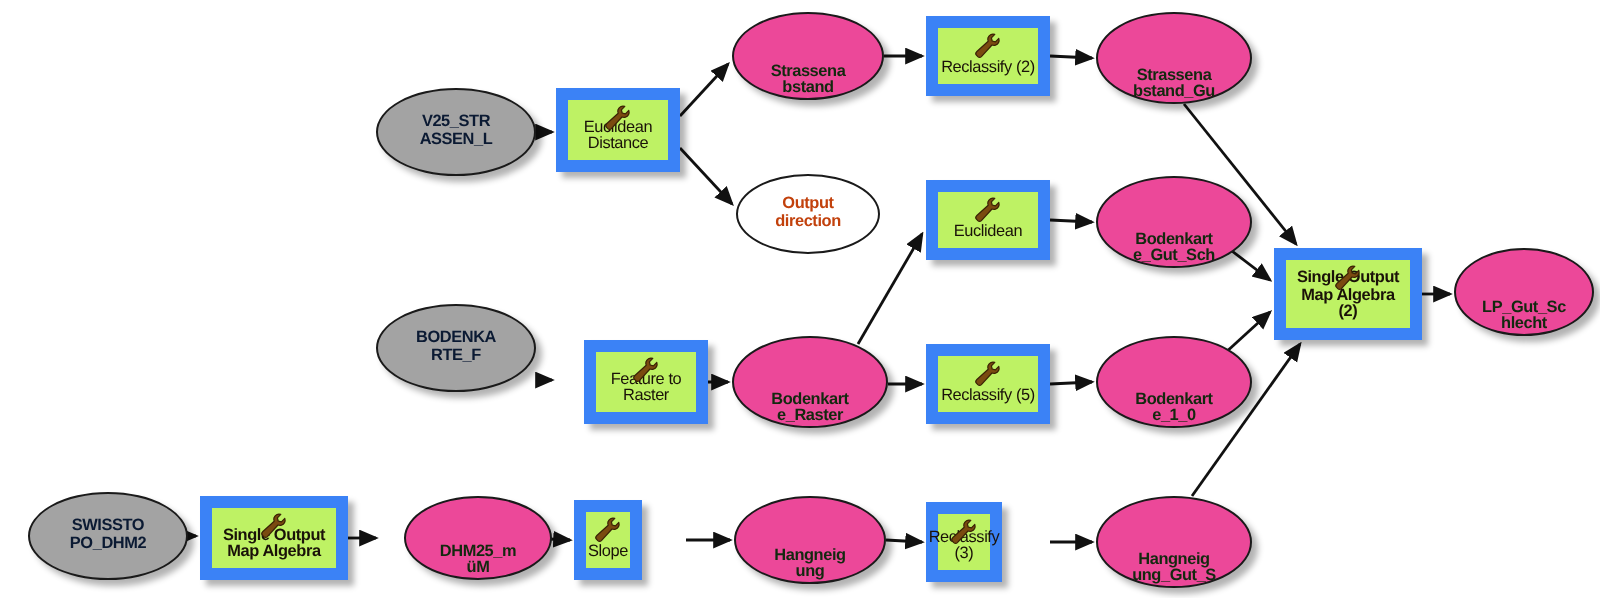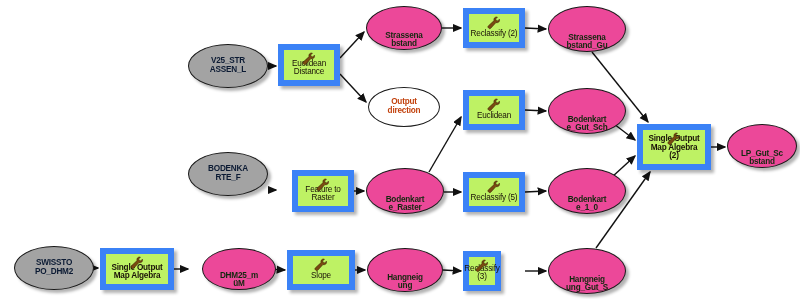--- a/index.html
+++ b/index.html
@@ -190,21 +190,21 @@
         <svg class="tool-icon" viewBox="0 0 18 14" xmlns="http://www.w3.org/2000/svg">
           <path d="M12.4 1.2c-1.5-.5-3 .3-3.4 1.7-.2.6-.1 1.2.1 1.7L3.3 9.9c-.5.5-.5 1.3 0 1.8l.6.6c.5.5 1.3.5 1.8 0l5.3-5.8c.5.2 1.1.3 1.7.1 1.4-.4 2.2-1.9 1.7-3.4l-1.7 1.7-1.6-.4-.4-1.6 1.7-1.7z" fill="#7a4a10" stroke="#3a2205" stroke-width=".6" stroke-linejoin="round"></path>
         </svg>
         <span class="label fs8 fsbold">Single Output
 Map Algebra</span>
       </div>
       <div class="node oval oval-green" style="left: 202px; top: 248px; width: 74px; height: 42px;">
         <span class="label fs8 fsbold">DHM25_m
 üM</span>
       </div>
-      <div class="node rect" style="left: 287px; top: 250px; width: 68px; height: 40px;">
+      <div class="node rect" style="left: 287px; top: 250px; width: 34px; height: 40px;">
         <svg class="tool-icon" viewBox="0 0 18 14" xmlns="http://www.w3.org/2000/svg">
           <path d="M12.4 1.2c-1.5-.5-3 .3-3.4 1.7-.2.6-.1 1.2.1 1.7L3.3 9.9c-.5.5-.5 1.3 0 1.8l.6.6c.5.5 1.3.5 1.8 0l5.3-5.8c.5.2 1.1.3 1.7.1 1.4-.4 2.2-1.9 1.7-3.4l-1.7 1.7-1.6-.4-.4-1.6 1.7-1.7z" fill="#7a4a10" stroke="#3a2205" stroke-width=".6" stroke-linejoin="round"></path>
         </svg>
         <span class="label fs8">Slope</span>
       </div>
       <div class="node oval oval-green" style="left: 367px; top: 248px; width: 76px; height: 44px;">
         <span class="label fs8 fsbold">Hangneig
 ung</span>
       </div>
       <div class="node rect" style="left: 463px; top: 251px; width: 38px; height: 40px;">
@@ -220,16 +220,16 @@
       <div class="node rect" style="left: 637px; top: 124px; width: 74px; height: 46px;">
         <svg class="tool-icon" viewBox="0 0 18 14" xmlns="http://www.w3.org/2000/svg">
           <path d="M12.4 1.2c-1.5-.5-3 .3-3.4 1.7-.2.6-.1 1.2.1 1.7L3.3 9.9c-.5.5-.5 1.3 0 1.8l.6.6c.5.5 1.3.5 1.8 0l5.3-5.8c.5.2 1.1.3 1.7.1 1.4-.4 2.2-1.9 1.7-3.4l-1.7 1.7-1.6-.4-.4-1.6 1.7-1.7z" fill="#7a4a10" stroke="#3a2205" stroke-width=".6" stroke-linejoin="round"></path>
         </svg>
         <span class="label fs8 fsbold">Single Output
 Map Algebra
 (2)</span>
       </div>
       <div class="node oval oval-green" style="left: 727px; top: 124px; width: 70px; height: 44px;">
         <span class="label fs8 fsbold">LP_Gut_Sc
-bstand</span>
+hlecht</span>
       </div>
     </div>
 </div>
 
 </body></html>

